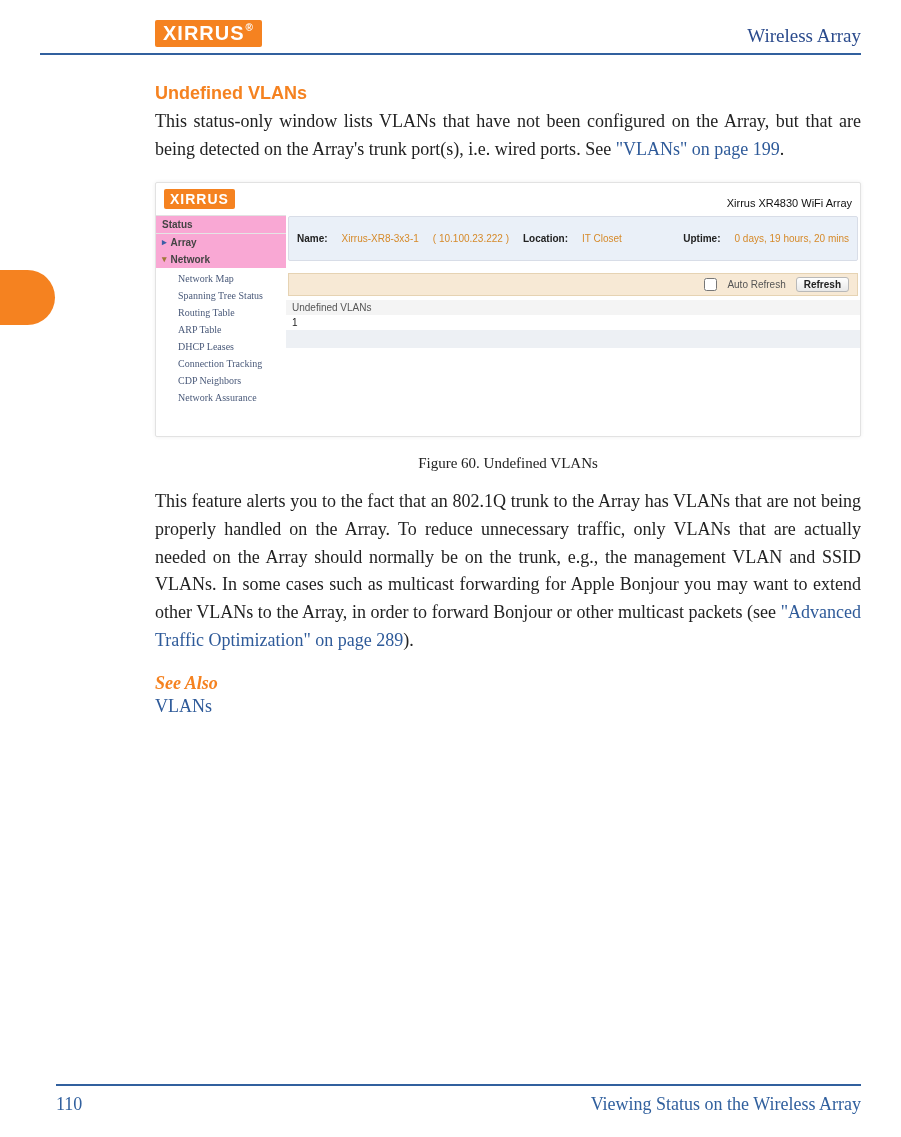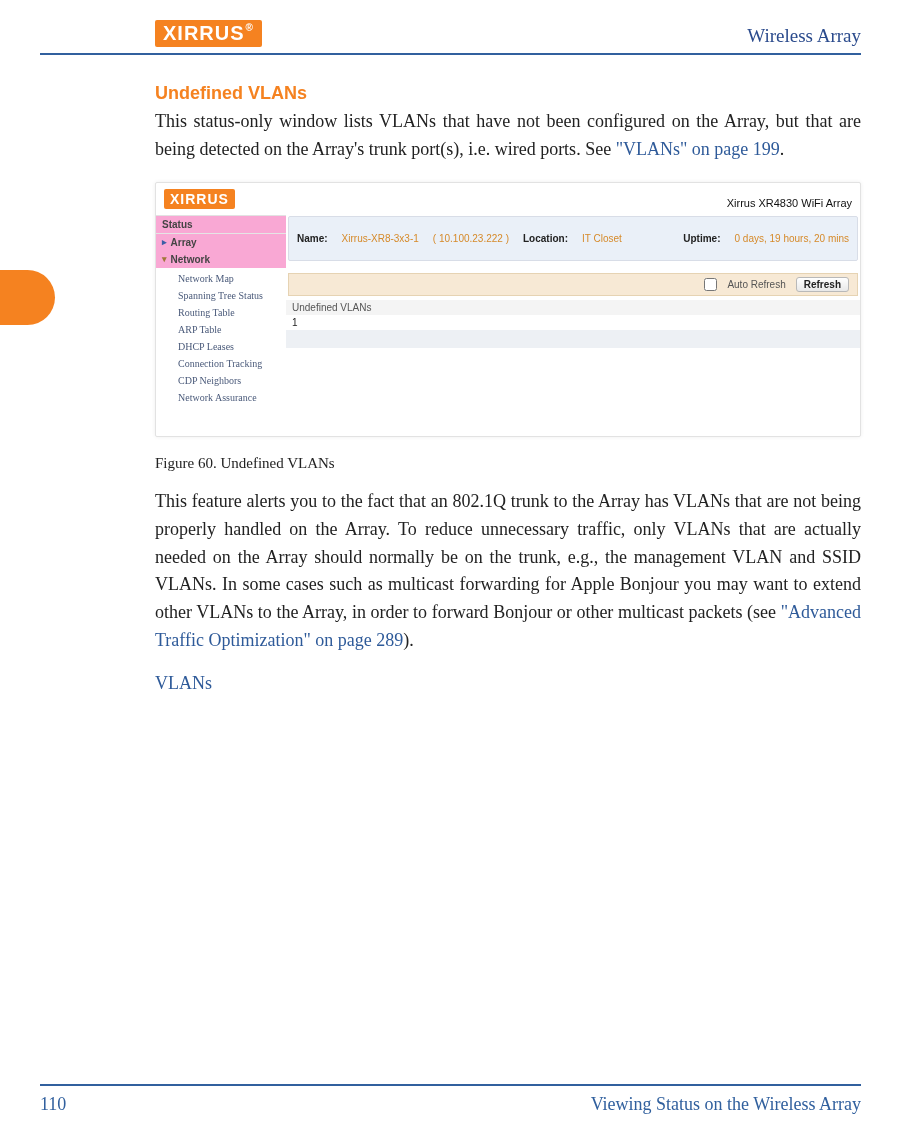--- a/index.html
+++ b/index.html
@@ -136,26 +136,26 @@
     border:1px solid #b9b9b9; border-radius:3px;
     padding:1px 7px; font-size:10px; color:#222; font-family: var(--sans); font-weight: bold;
   }
   .fig-tbl-h{
     background:#f4f4f4; padding:2px 6px; color:#555; font-size:10px;
   }
   .fig-row{ padding:2px 6px; font-size:10px;}
   .fig-row.alt{ background:#edf0f4; height:14px;}
   
   .fig-cap{
-    font-family: var(--serif);
+    text-align:center; font-family: var(--serif);
     font-size:15px; margin:18px 0 16px 0;
   }
   
   .ftr{
-    position:absolute; left:40px; right:40px; bottom:22px;
+    position:absolute; left:56px; right:40px; bottom:22px;
     border-top: 2px solid var(--footer-blue);
     padding: 8px 0 0 115px;
     display:flex; justify-content:space-between;
     color: var(--footer-blue); font-size:18px;
     box-sizing: border-box;
   }
   .ftr .pg { color: var(--footer-blue); position:absolute; left:0; }
 </style>
 </head>
 <body>
@@ -223,20 +223,21 @@
         </div>
       </div>
     </div>
 
     <div class="fig-cap">Figure 60. Undefined VLANs</div>
 
     <p class="body">
       <span>This feature alerts you to the fact that an 802.1Q trunk to the Array has VLANs that are not being properly handled on the Array. To reduce unnecessary traffic, only VLANs that are actually needed on the Array should normally be on the trunk, e.g., the management VLAN and SSID VLANs. In some cases such as multicast forwarding for Apple Bonjour you may want to extend other VLANs to the Array, in order to forward Bonjour or other multicast packets (see </span><span class="link">"Advanced Traffic Optimization" on page 289</span><span>).</span>
     </p>
 
+    <div class="see-also-h">See Also</div>
     <div class="see-also-link">VLANs</div>
 
   </div>
 
   <div class="ftr">
     <span class="pg">110</span>
     <span></span>
     <span>Viewing Status on the Wireless Array</span>
   </div>
 

